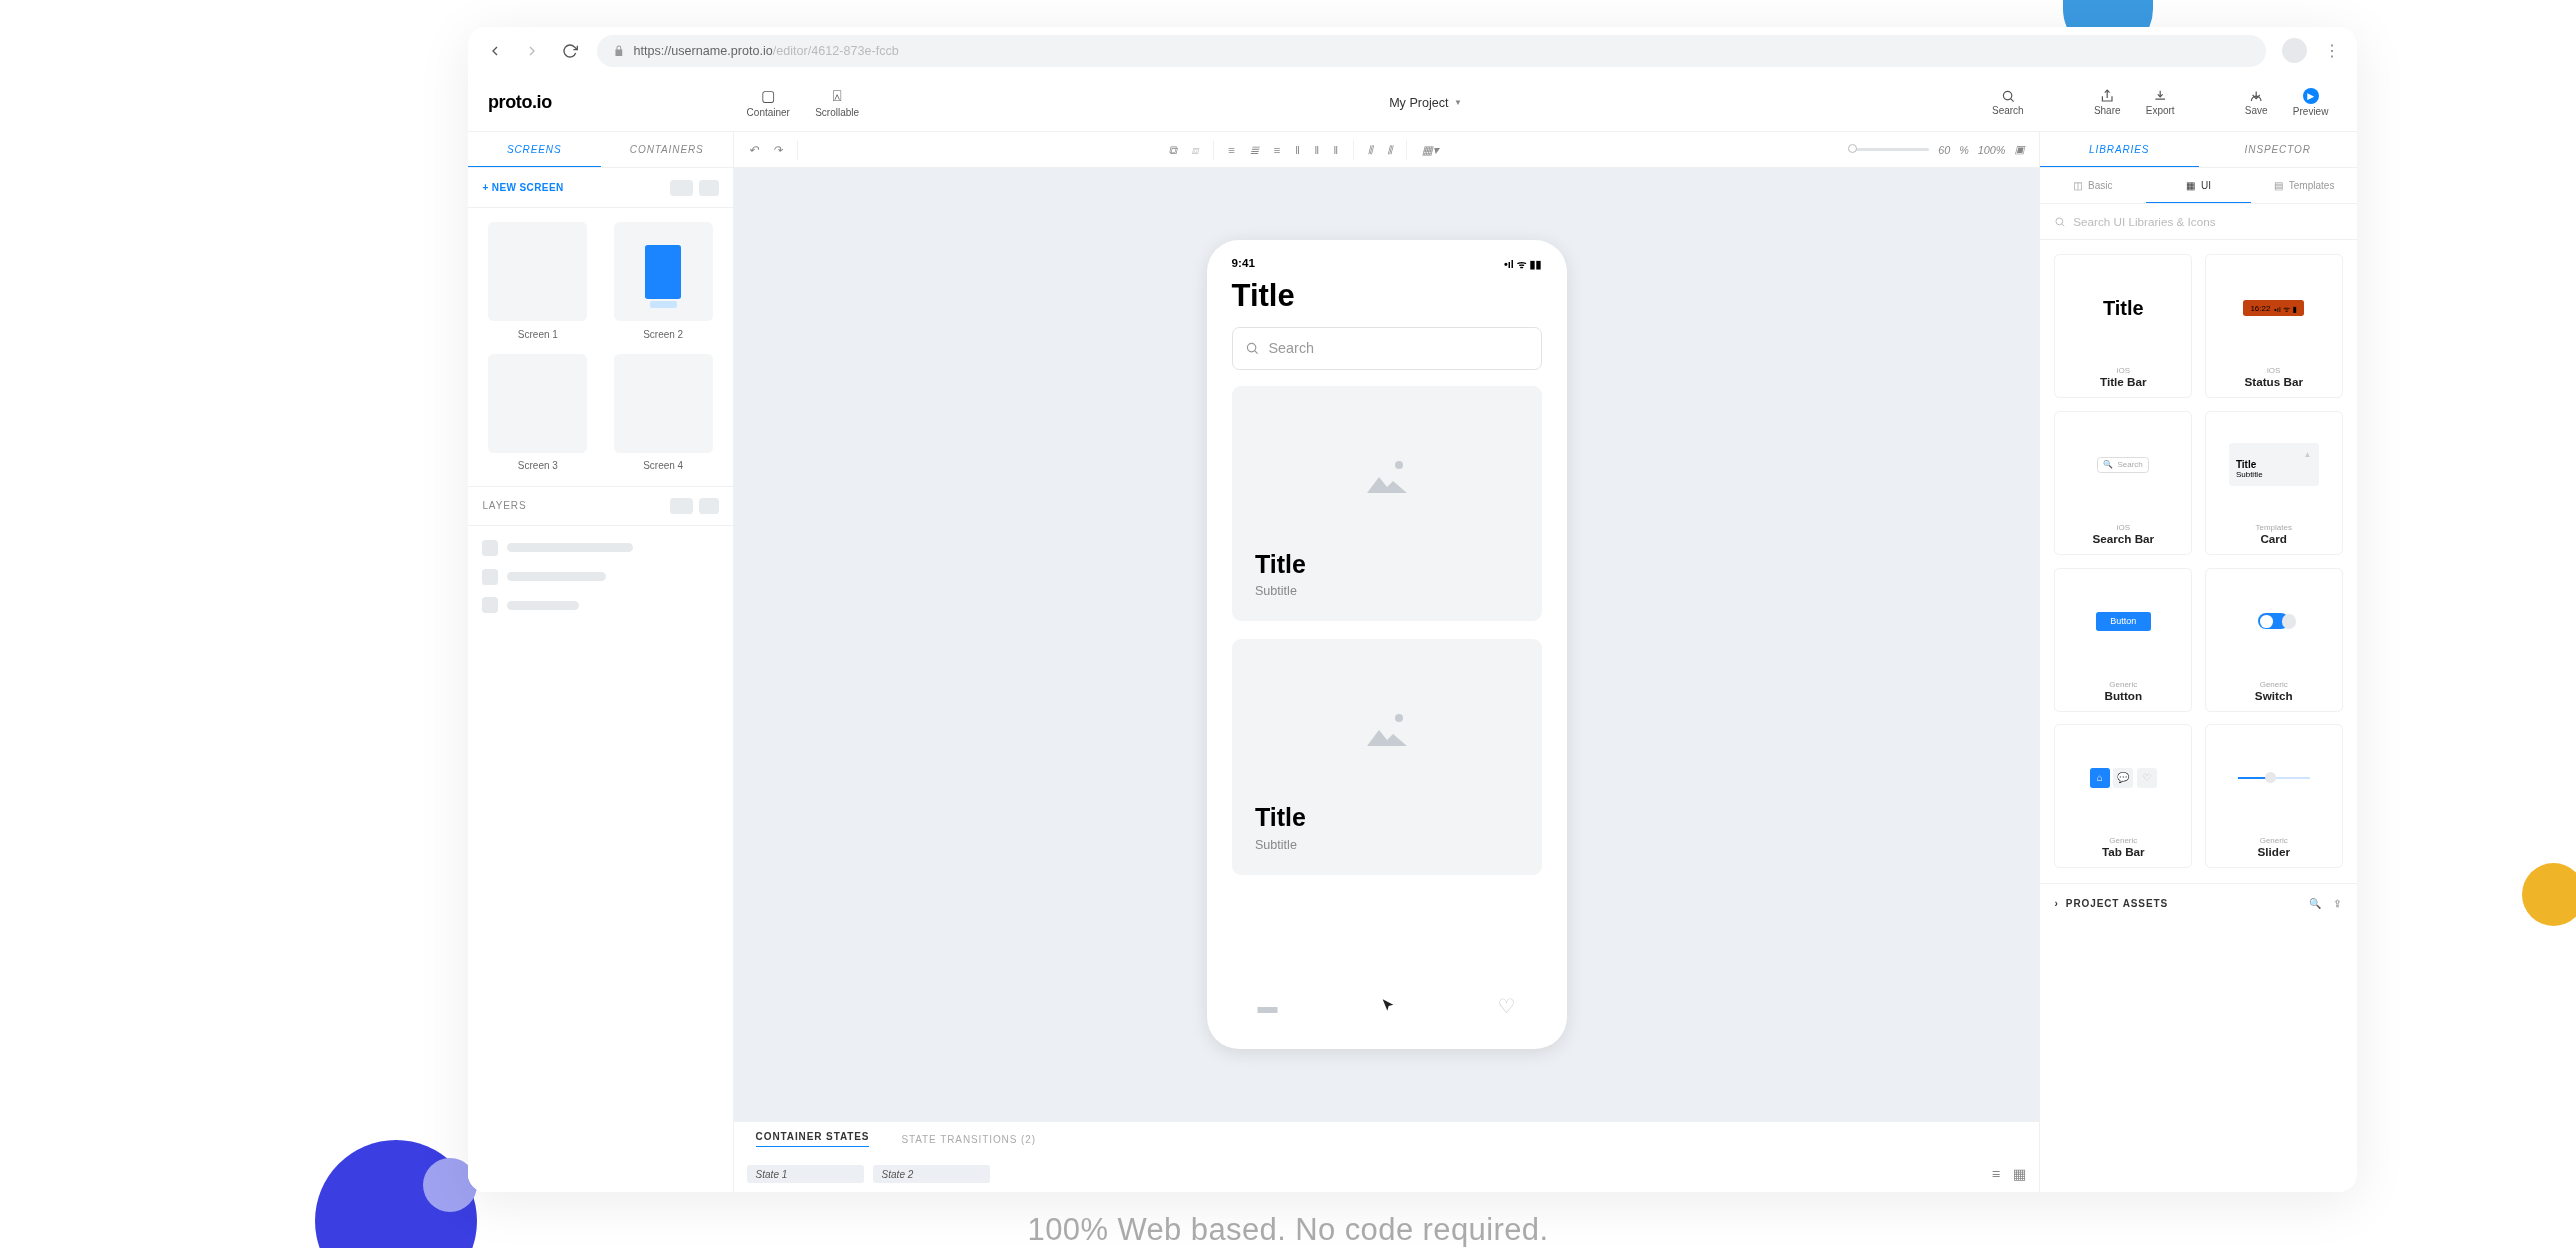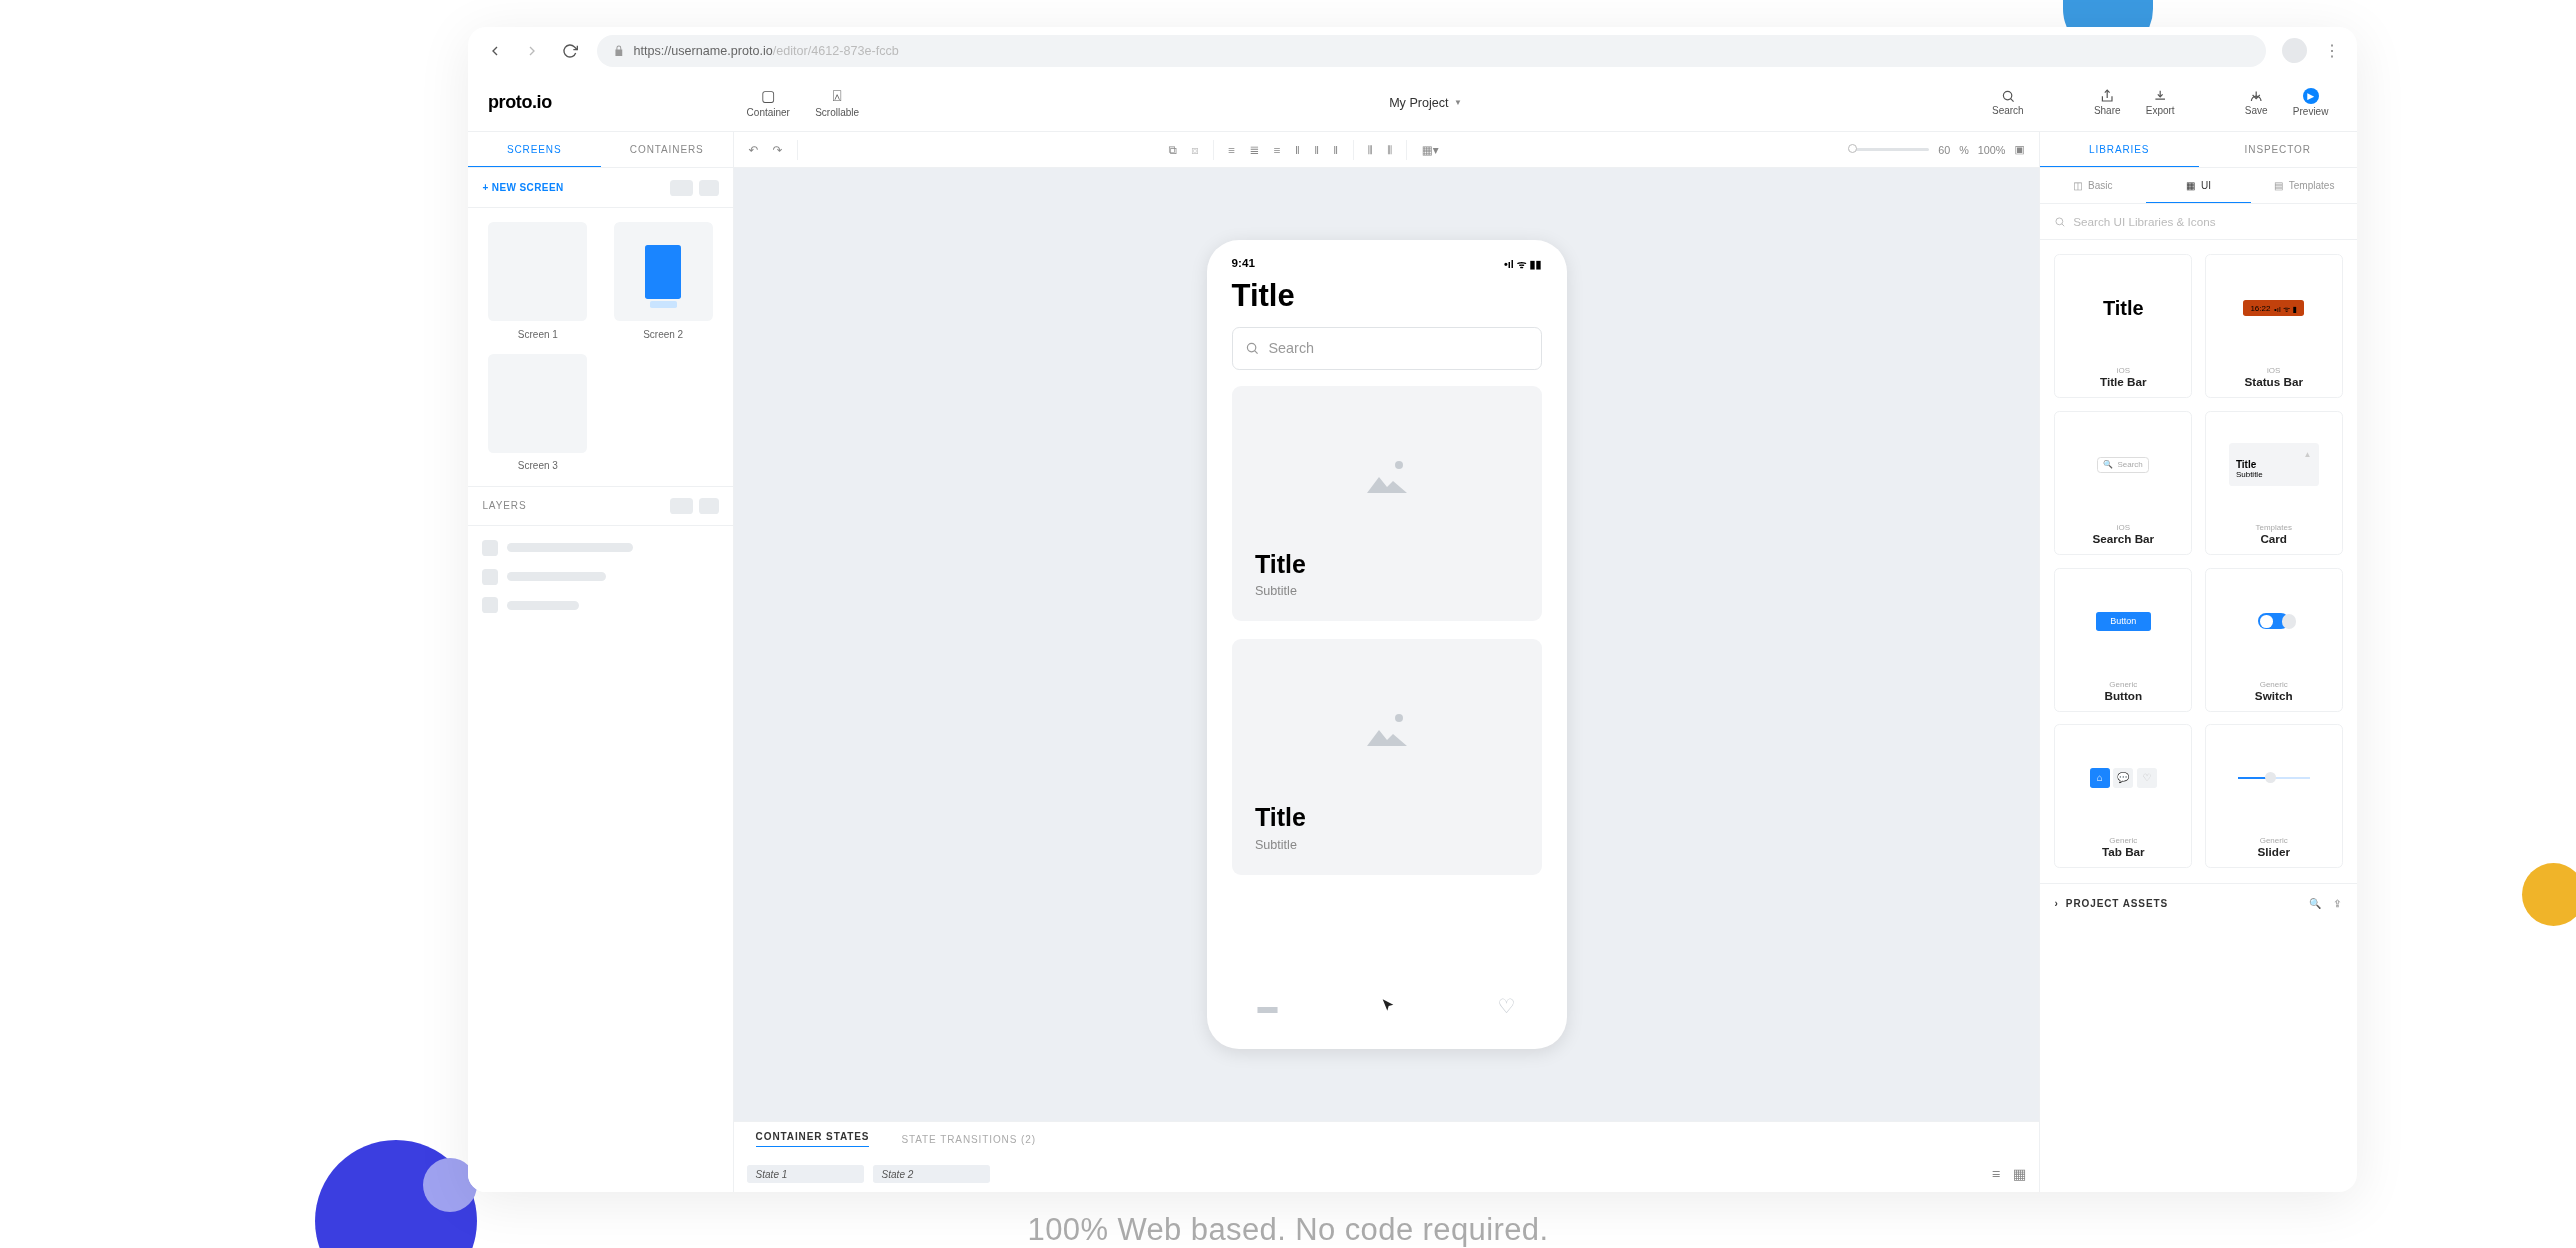--- a/index.html
+++ b/index.html
@@ -25,21 +25,21 @@
 
 .top-toolbar { height: 58px; border-bottom:0.9px solid #eef0f2; display:flex; align-items:center; }
 .brand { width:266px; display:flex; align-items:center; padding-left:20px; font-weight:900; font-size:18px; letter-spacing:-0.4px; }
 .tb-block { display:flex; flex-direction:column; align-items:center; gap:1.8px; padding:0 12.6px; color:#555; font-size:10px; cursor:pointer; }
 .tb-block .ic { font-size:15.3px; }
 .tb-center { flex:1; display:flex; justify-content:center; align-items:center; gap:5.4px; font-size:12.6px; color:#333; }
 .tb-right { display:flex; align-items:center; gap:0; padding-right:16px; }
 .tb-right .tb-block:last-child .ic-circle { width:16px; height:16px; background:#0a84ff; border-radius:50%; display:flex; align-items:center; justify-content:center; color:#fff; font-size:9px; }
 
 
-.row2 { height:36px; border-bottom:0.9px solid #eef0f2; display:flex; }
+.row2 { height:36px; border-bottom:0.9px solid #eef0f2; display:flex;font-style:italic; }
 .left-tabs { width:266px; display:flex; border-right:0.9px solid #eef0f2; }
 .tab { flex:1; display:flex; align-items:center; justify-content:center; font-size:10px; letter-spacing:0.9px; color:#888; cursor:pointer; border-bottom:1.8px solid transparent; }
 .tab.active { color:#0a84ff; border-bottom-color:#0a84ff; }
 .canvas-tools { flex:1; display:flex; align-items:center; padding:0 14.4px; gap:14.4px; color:#888; font-size:11.7px; }
 .canvas-tools .sep { width:0.9px; height:20px; background:#eef0f2; }
 .canvas-tools .spacer { flex:1; }
 .zoom { display:flex; align-items:center; gap:9px; color:#888; font-size:10.8px; }
 .slider-track { width:81px; height:2.7px; background:#e0e3e6; border-radius:1.8px; position:relative; }
 .slider-thumb-sm { width:9px; height:9px; background:#fff; border:1.8px solid #bbb; border-radius:50%; position:absolute; left:0; top:-4.5px; }
 .right-tabs { width:318px; display:flex; border-left:0.9px solid #eef0f2; }
@@ -288,20 +288,24 @@
         <div class="screen-thumb">
           <div class="thumb-box sel">
               <div class="s2-inner"></div>
             </div>
           <div class="thumb-label">Screen 2</div>
         </div>
         <div class="screen-thumb">
           <div class="thumb-box"></div>
           <div class="thumb-label">Screen 3</div>
         </div>
+        <div class="screen-thumb">
+          <div class="thumb-box"></div>
+          <div class="thumb-label">Screen 4</div>
+        </div>
       </div>
       <div class="layers-hdr">
         <span>LAYERS</span>
         <div class="view-toggles" style="margin-left:auto">
           <div class="vt big"></div>
           <div class="vt"></div>
         </div>
       </div>
       <div class="layers-body">
         <div class="layer-row">

